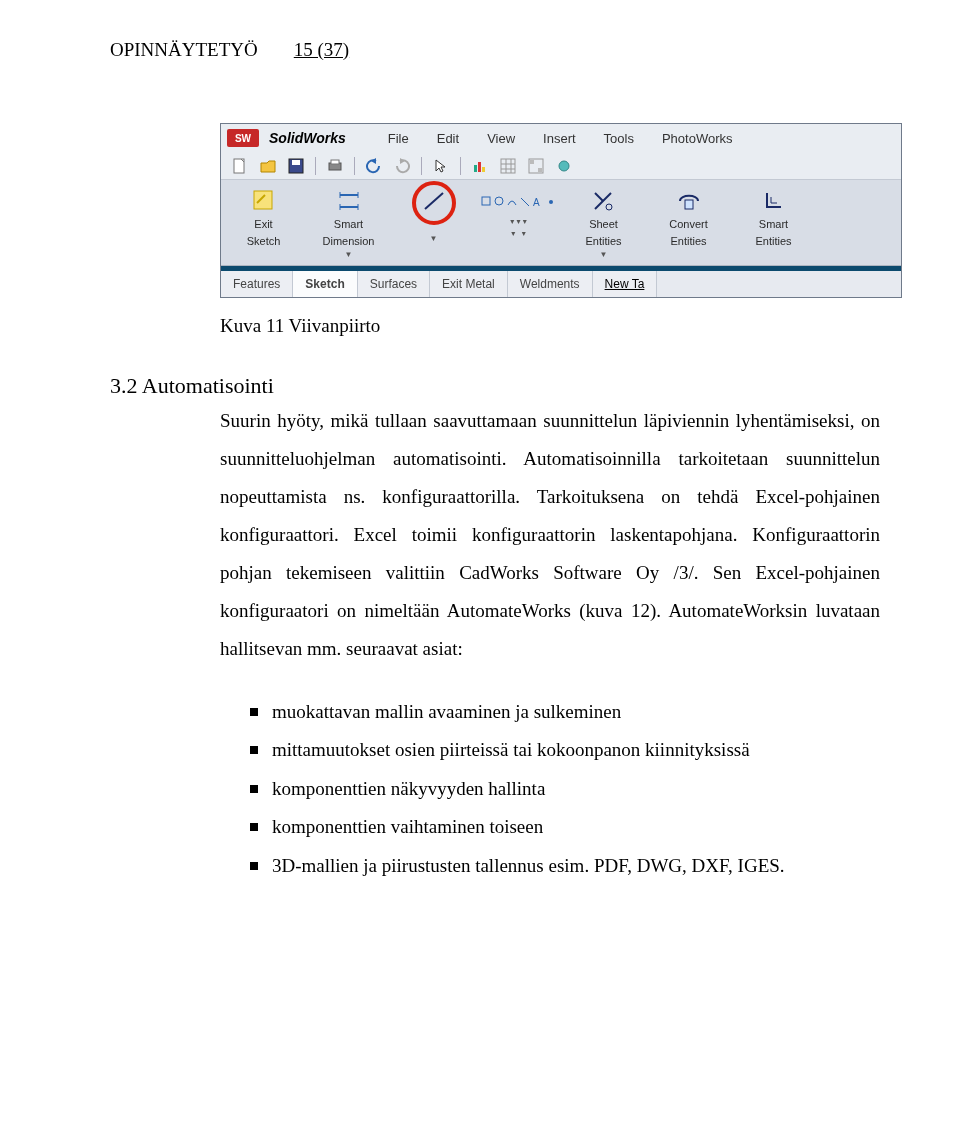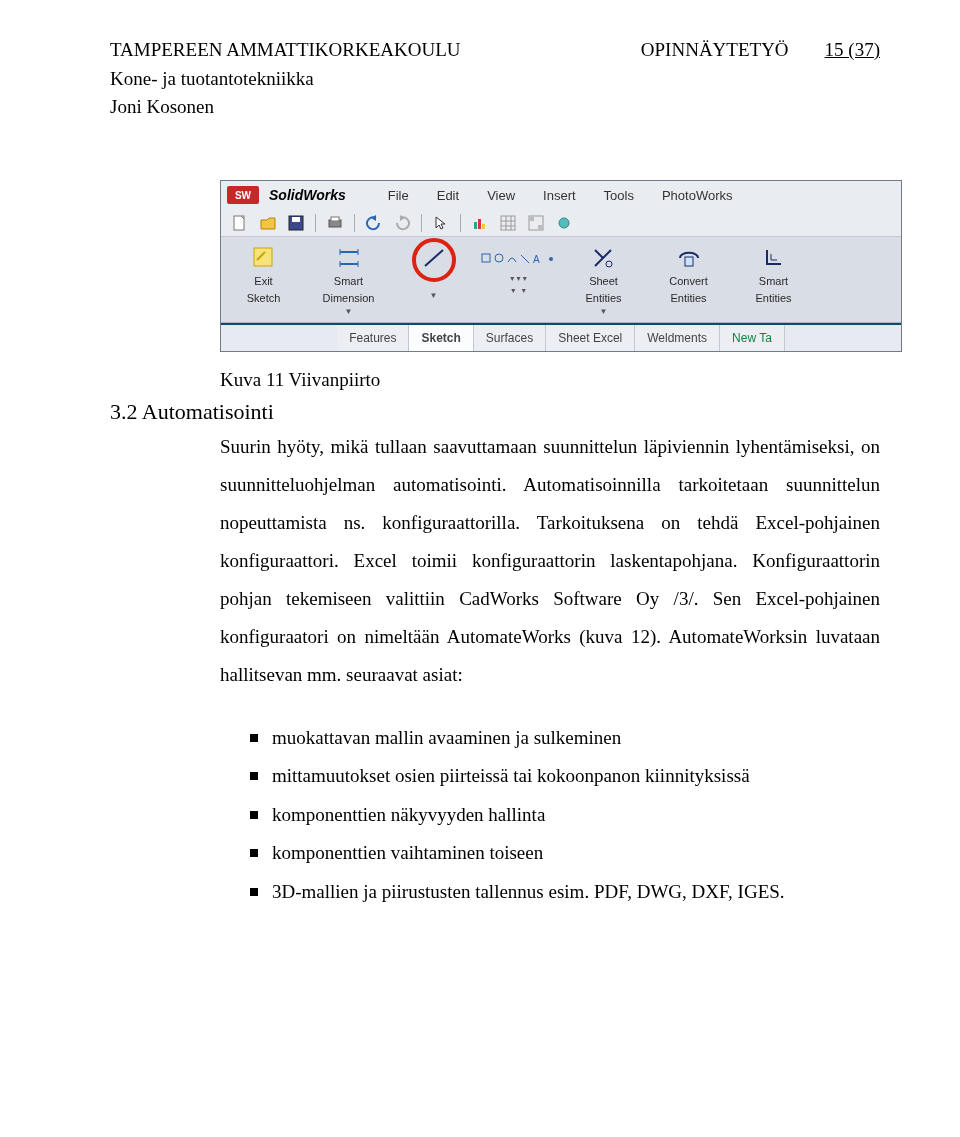--- a/index.html
+++ b/index.html
@@ -101,35 +101,35 @@
     top: 1px; left: 50%;
     transform: translateX(-50%);
     width: 44px; height: 44px;
     border: 4px solid #d21;
     border-radius: 50%;
     pointer-events: none;
   }
   .tabstrip {
     display: flex;
     background: #e7eaf0;
-    border-top: 2px solid #0c4a6e;
-    justify-content: center;
+    border-top: 5px solid #0c4a6e;
   }
   .tab {
     padding: 4px 12px;
     font-size: 12px;
     border-right: 1px solid #c3c9d3;
     color: #444;
     background: #eceef3;
   }
   .tab.active { background: #fbfcfd; font-weight: bold; }
-  .tab.cut { color:#15803d; }
+  .tab.cut { color:#000000;text-decoration:underline; }
 
   .caption {
     margin-top: 14px;
+    margin-bottom: 28px;
     margin-left: 110px;
   }
   .section-heading {
     font-size: 22px;
   }
   .body-para {
     margin-left: 110px;
     text-align: justify;
     margin-bottom: 30px;
     line-height: 2;
@@ -149,25 +149,20 @@
     left: 0; top: 10px;
     width: 8px; height: 8px;
     background: #000;
   }
   svg { display:block; }
 </style>
 </head>
 <body>
 
 <div class="header-row">
-  <div class="header-left">
-    <span>TAMPEREEN AMMATTIKORKEAKOULU</span>
-    <span>Kone- ja tuotantotekniikka</span>
-    <span>Joni Kosonen</span>
-  </div>
   <div class="header-right">
     <span>OPINNÄYTETYÖ</span>
     <span class="page-num">15 (37)</span>
   </div>
 </div>
 
 <div class="spacer-top"></div>
 
 <div class="sw-window" style="margin-left:110px;">
 
@@ -337,21 +332,21 @@
           </svg>
         </div>
       <div><span>Smart</span><br><span>Entities</span></div>
     </div>
   </div>
 
   <div class="tabstrip">
     <div class="tab">Features</div>
     <div class="tab active">Sketch</div>
     <div class="tab">Surfaces</div>
-    <div class="tab">Sheet Excel</div>
+    <div class="tab">Exit Metal</div>
     <div class="tab">Weldments</div>
     <div class="tab cut">New Ta</div>
   </div>
 </div>
 
 <div class="caption">Kuva 11 Viivanpiirto</div>
 
 <div class="section-heading">3.2 Automatisointi</div>
 
 <div class="body-para">Suurin hyöty, mikä tullaan saavuttamaan suunnittelun läpiviennin lyhentämiseksi, on suunnitteluohjelman automatisointi. Automatisoinnilla tarkoitetaan suunnittelun nopeuttamista ns. konfiguraattorilla. Tarkoituksena on tehdä Excel-pohjainen konfiguraattori. Excel toimii konfiguraattorin laskentapohjana. Konfiguraattorin pohjan tekemiseen valittiin CadWorks  Software Oy /3/. Sen Excel-pohjainen konfiguraatori on nimeltään AutomateWorks (kuva 12). AutomateWorksin luvataan hallitsevan mm. seuraavat asiat:</div>

